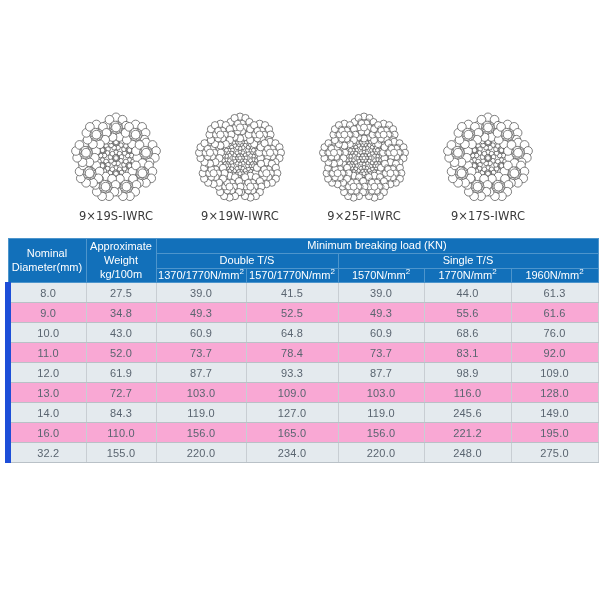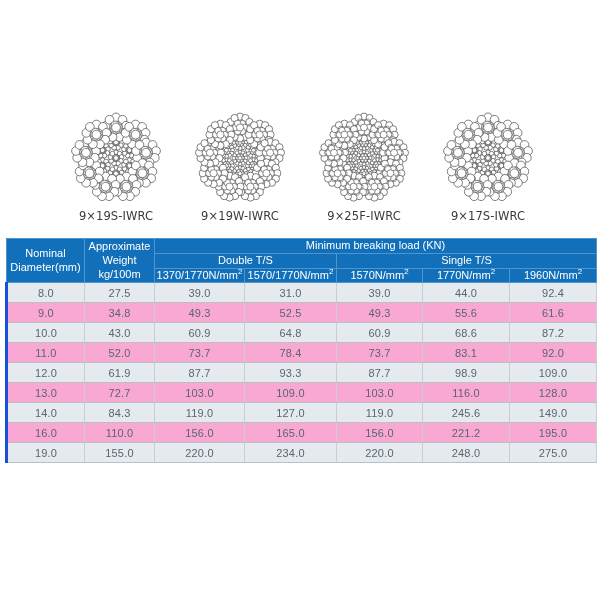--- a/index.html
+++ b/index.html
@@ -90,21 +90,21 @@
   .bd {
     font-size: 11px;
     color: #5a6570;
     text-align: center;
     height: 19px;
     border-right: 1px solid #c8ced3;
     border-bottom: 1px solid #b9c1c7;
     letter-spacing: 0.2px;
   }
   .bd.first {
-    border-left: 3px solid #1d4ed8;
+    border-left: 6px solid #1d4ed8;
   }
   tr.alt td {
     background: #e4eaee;
   }
   tr.plain td {
     background: #f9a8d4;
   }
 </style>
 </head>
 <body>
@@ -1479,42 +1479,42 @@
           <th class="hd"><span>1570N/mm</span><sup>2</sup></th>
           <th class="hd"><span>1770N/mm</span><sup>2</sup></th>
           <th class="hd"><span>1960N/mm</span><sup>2</sup></th>
         </tr>
     </thead>
     <tbody id="spec-body">
         <tr class="alt">
           <td class="bd first">8.0</td>
           <td class="bd">27.5</td>
           <td class="bd">39.0</td>
-          <td class="bd">31.0</td>
+          <td class="bd">41.5</td>
           <td class="bd">39.0</td>
           <td class="bd">44.0</td>
-          <td class="bd">92.4</td>
+          <td class="bd">61.3</td>
         </tr>
         <tr class="plain">
           <td class="bd first">9.0</td>
           <td class="bd">34.8</td>
           <td class="bd">49.3</td>
           <td class="bd">52.5</td>
           <td class="bd">49.3</td>
           <td class="bd">55.6</td>
           <td class="bd">61.6</td>
         </tr>
         <tr class="alt">
           <td class="bd first">10.0</td>
           <td class="bd">43.0</td>
           <td class="bd">60.9</td>
           <td class="bd">64.8</td>
           <td class="bd">60.9</td>
           <td class="bd">68.6</td>
-          <td class="bd">87.2</td>
+          <td class="bd">76.0</td>
         </tr>
         <tr class="plain">
           <td class="bd first">11.0</td>
           <td class="bd">52.0</td>
           <td class="bd">73.7</td>
           <td class="bd">78.4</td>
           <td class="bd">73.7</td>
           <td class="bd">83.1</td>
           <td class="bd">92.0</td>
         </tr>
@@ -1548,21 +1548,21 @@
         <tr class="plain">
           <td class="bd first">16.0</td>
           <td class="bd">110.0</td>
           <td class="bd">156.0</td>
           <td class="bd">165.0</td>
           <td class="bd">156.0</td>
           <td class="bd">221.2</td>
           <td class="bd">195.0</td>
         </tr>
         <tr class="alt">
-          <td class="bd first">19.0</td>
+          <td class="bd first">32.2</td>
           <td class="bd">155.0</td>
           <td class="bd">220.0</td>
           <td class="bd">234.0</td>
           <td class="bd">220.0</td>
           <td class="bd">248.0</td>
           <td class="bd">275.0</td>
         </tr>
       </tbody>
   </table>
 </div>

